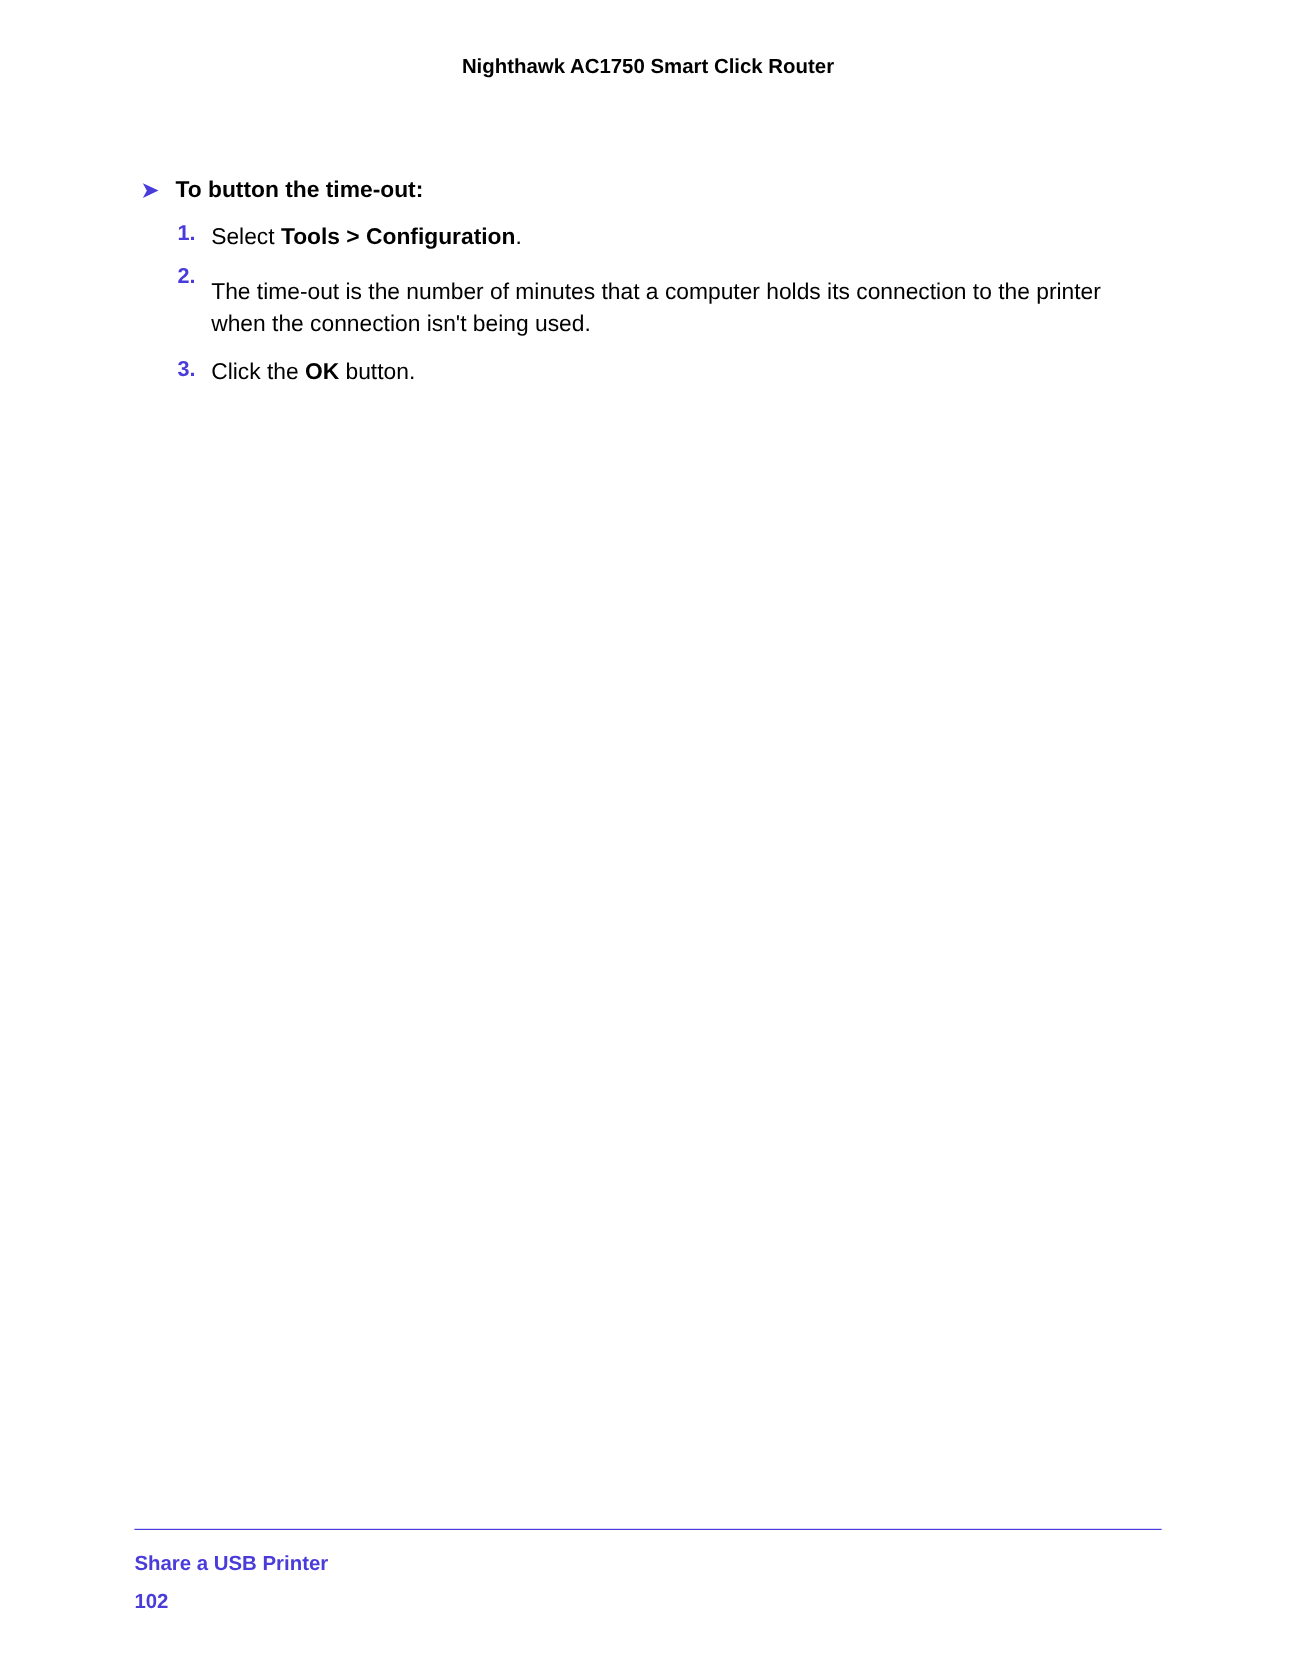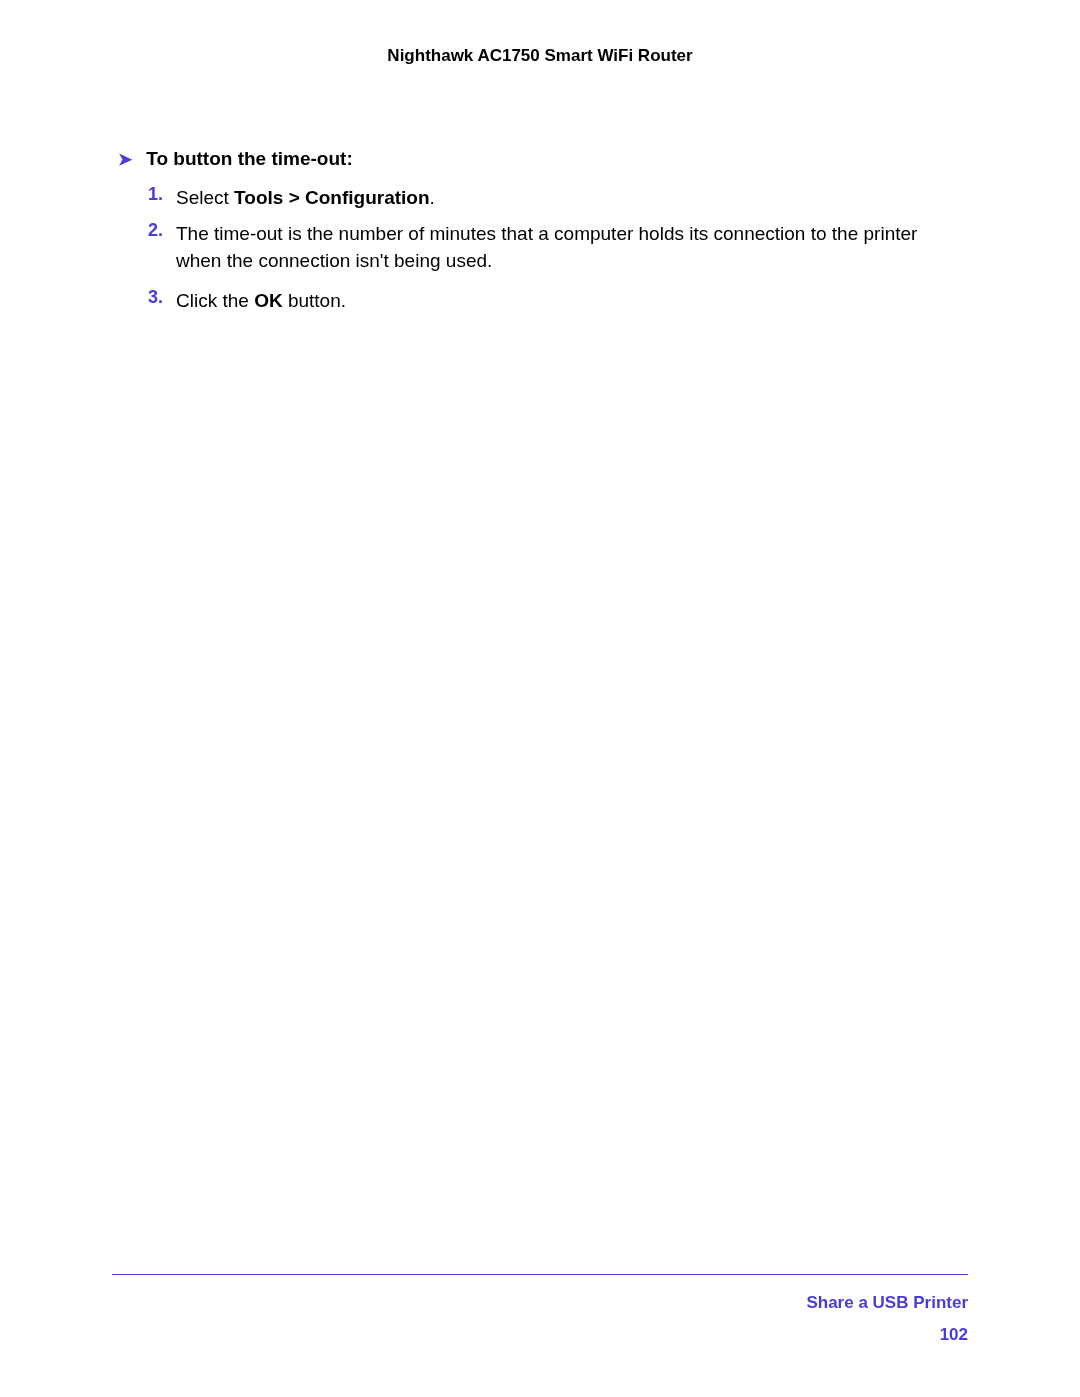--- a/index.html
+++ b/index.html
@@ -77,35 +77,35 @@
     }
 
     .list-content-block {
       flex: 1;
     }
 
     .list-description {
       font-size: 19px;
       color: #000;
       line-height: 1.45;
-      margin-top: 0;
+      margin-top: 10px;
       margin-bottom: 4px;
     }
 
     .bold {
       font-weight: bold;
       text-align: center;
     }
 
     .footer {
       position: absolute;
       bottom: 52px;
       left: 112px;
       right: 112px;
-      text-align: right;
+      text-align: left;
     }
 
     .footer-divider {
       border: none;
       border-top: 1px solid #4a3cdb;
       margin-bottom: 18px;
     }
 
     .footer-section {
       color: #4a3cdb;
@@ -118,21 +118,21 @@
       color: #4a3cdb;
       font-size: 17px;
       font-weight: bold;
     }
   </style>
 </head>
 <body>
 
 <div class="page">
 
-  <div class="header-title">Nighthawk AC1750 Smart WiFi Router</div>
+  <div class="header-title">Nighthawk AC1750 Smart Click Router</div>
 
   <div class="section-heading">
     <span class="section-arrow">➤</span>
     <span class="section-heading-text">To button the time-out:</span>
   </div>
 
   <ol class="ordered-list">
     <li class="list-item">
       <span class="list-number">1.</span>
       <div class="list-content-block">

